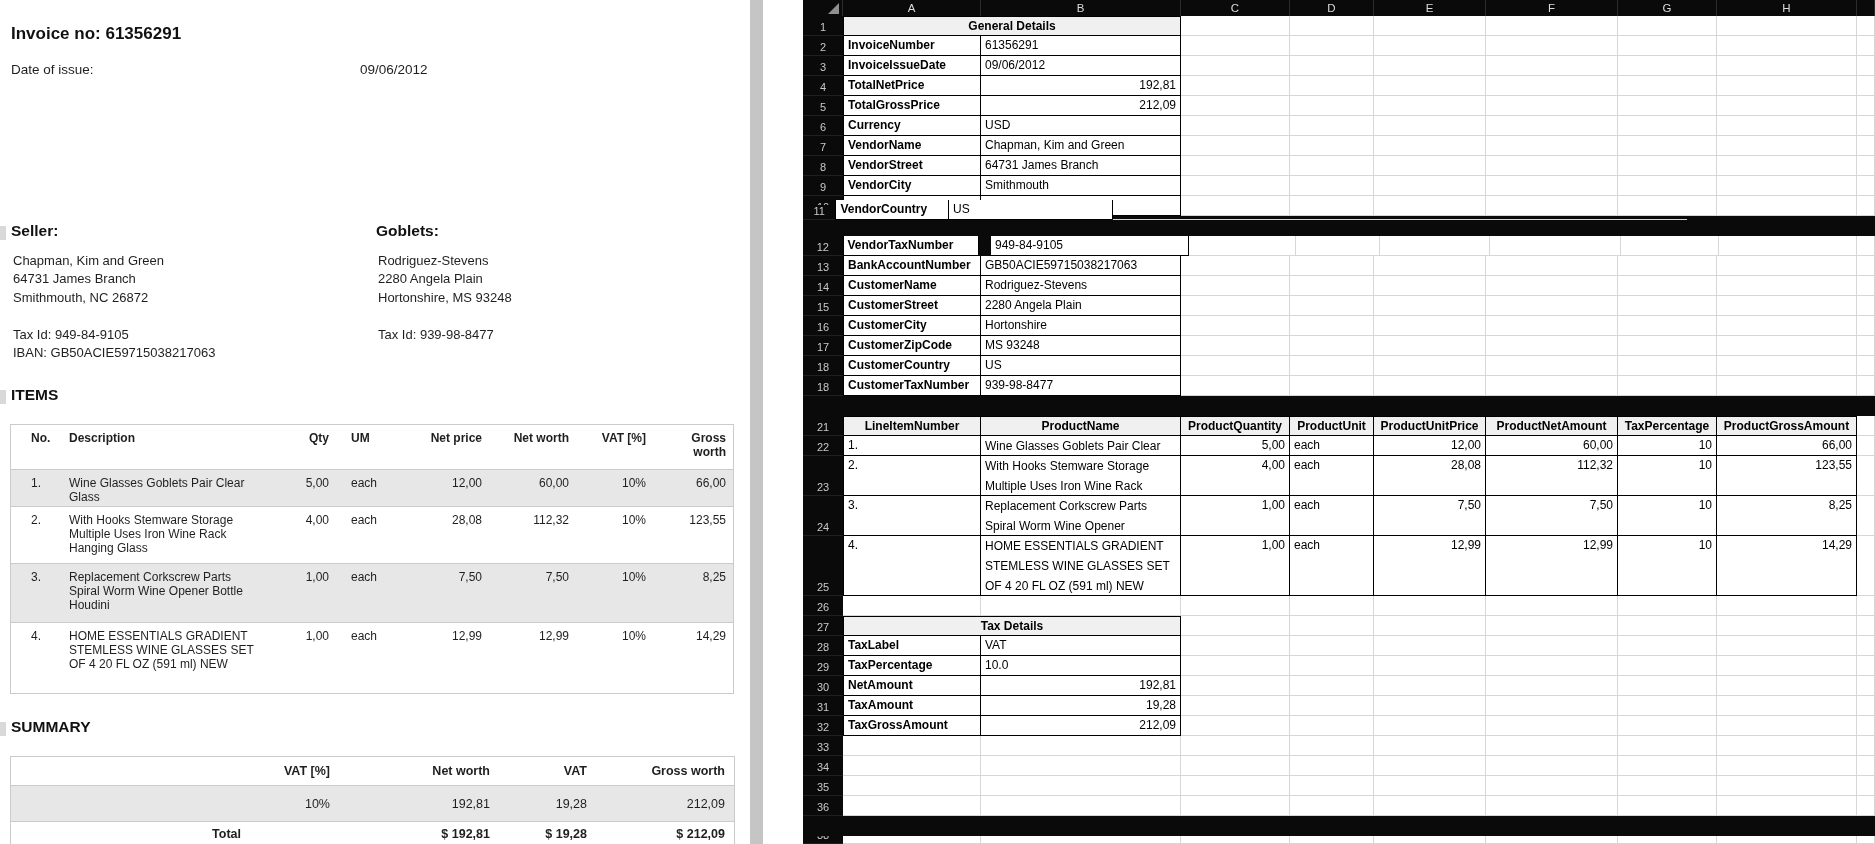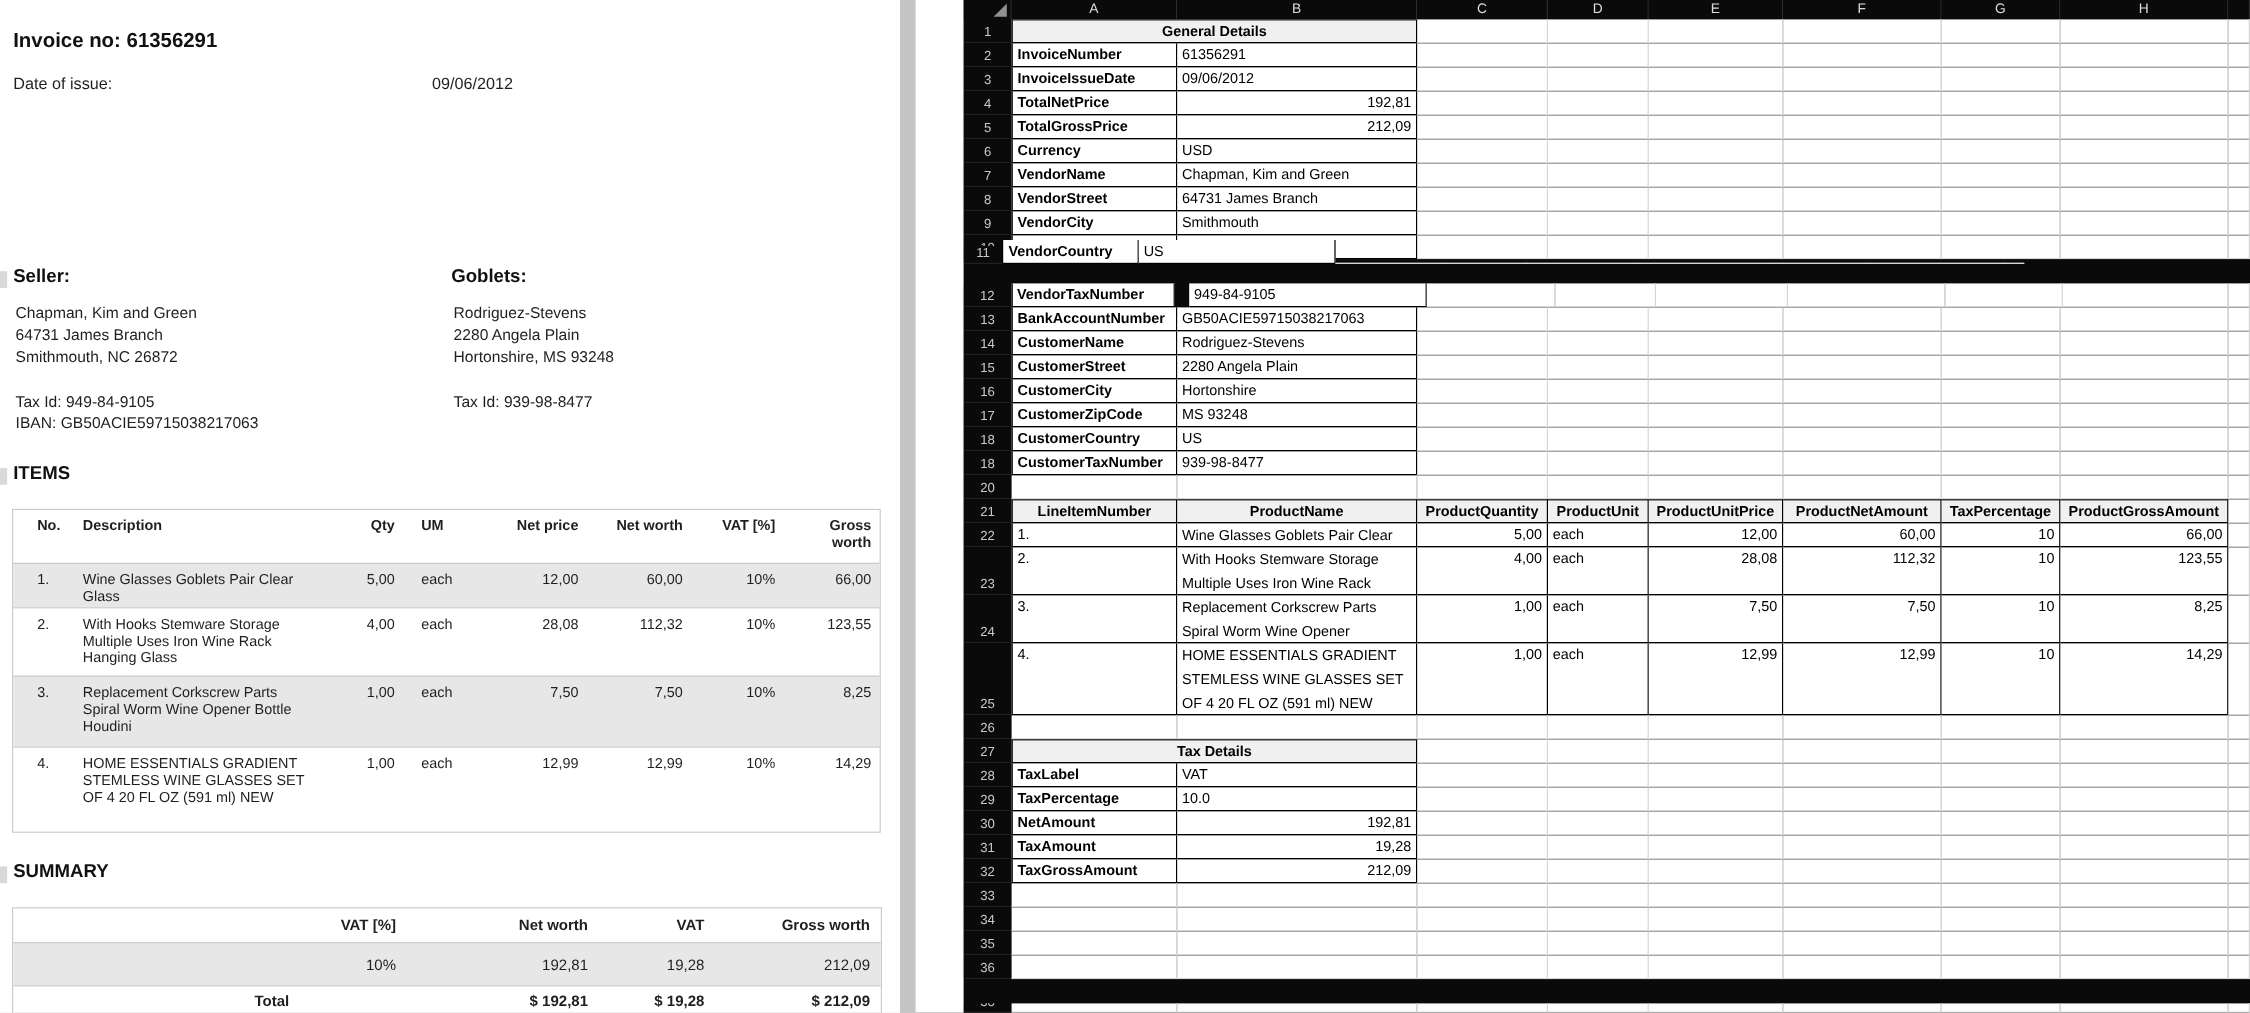--- a/index.html
+++ b/index.html
@@ -434,32 +434,20 @@
       <div class="cell tb first b" style="width: 138px;">CustomerTaxNumber</div>
       <div class="cell tb" style="width: 200px;">939-98-8477</div>
       <div class="cell grid" style="width: 109px;"></div>
       <div class="cell grid" style="width: 84px;"></div>
       <div class="cell grid" style="width: 112px;"></div>
       <div class="cell grid" style="width: 132px;"></div>
       <div class="cell grid" style="width: 99px;"></div>
       <div class="cell grid" style="width: 140px;"></div>
       <div class="cell grid" style="width: 18px;"></div>
     </div>
-    <div class="srow" style="top: 396px; height: 20px; width: 1072px;">
-      <div class="rnum">20</div>
-      <div class="cell grid" style="width: 138px;"></div>
-      <div class="cell grid" style="width: 200px;"></div>
-      <div class="cell grid" style="width: 109px;"></div>
-      <div class="cell grid" style="width: 84px;"></div>
-      <div class="cell grid" style="width: 112px;"></div>
-      <div class="cell grid" style="width: 132px;"></div>
-      <div class="cell grid" style="width: 99px;"></div>
-      <div class="cell grid" style="width: 140px;"></div>
-      <div class="cell grid" style="width: 18px;"></div>
-    </div>
     <div class="srow" style="top: 416px; height: 20px; width: 1072px;">
       <div class="rnum">21</div>
       <div class="cell tb topb hdrc first" style="width: 138px;">LineItemNumber</div>
       <div class="cell tb topb hdrc" style="width: 200px;">ProductName</div>
       <div class="cell tb topb hdrc" style="width: 109px;">ProductQuantity</div>
       <div class="cell tb topb hdrc" style="width: 84px;">ProductUnit</div>
       <div class="cell tb topb hdrc" style="width: 112px;">ProductUnitPrice</div>
       <div class="cell tb topb hdrc" style="width: 132px;">ProductNetAmount</div>
       <div class="cell tb topb hdrc" style="width: 99px;">TaxPercentage</div>
       <div class="cell tb topb hdrc" style="width: 140px;">ProductGrossAmount</div>

